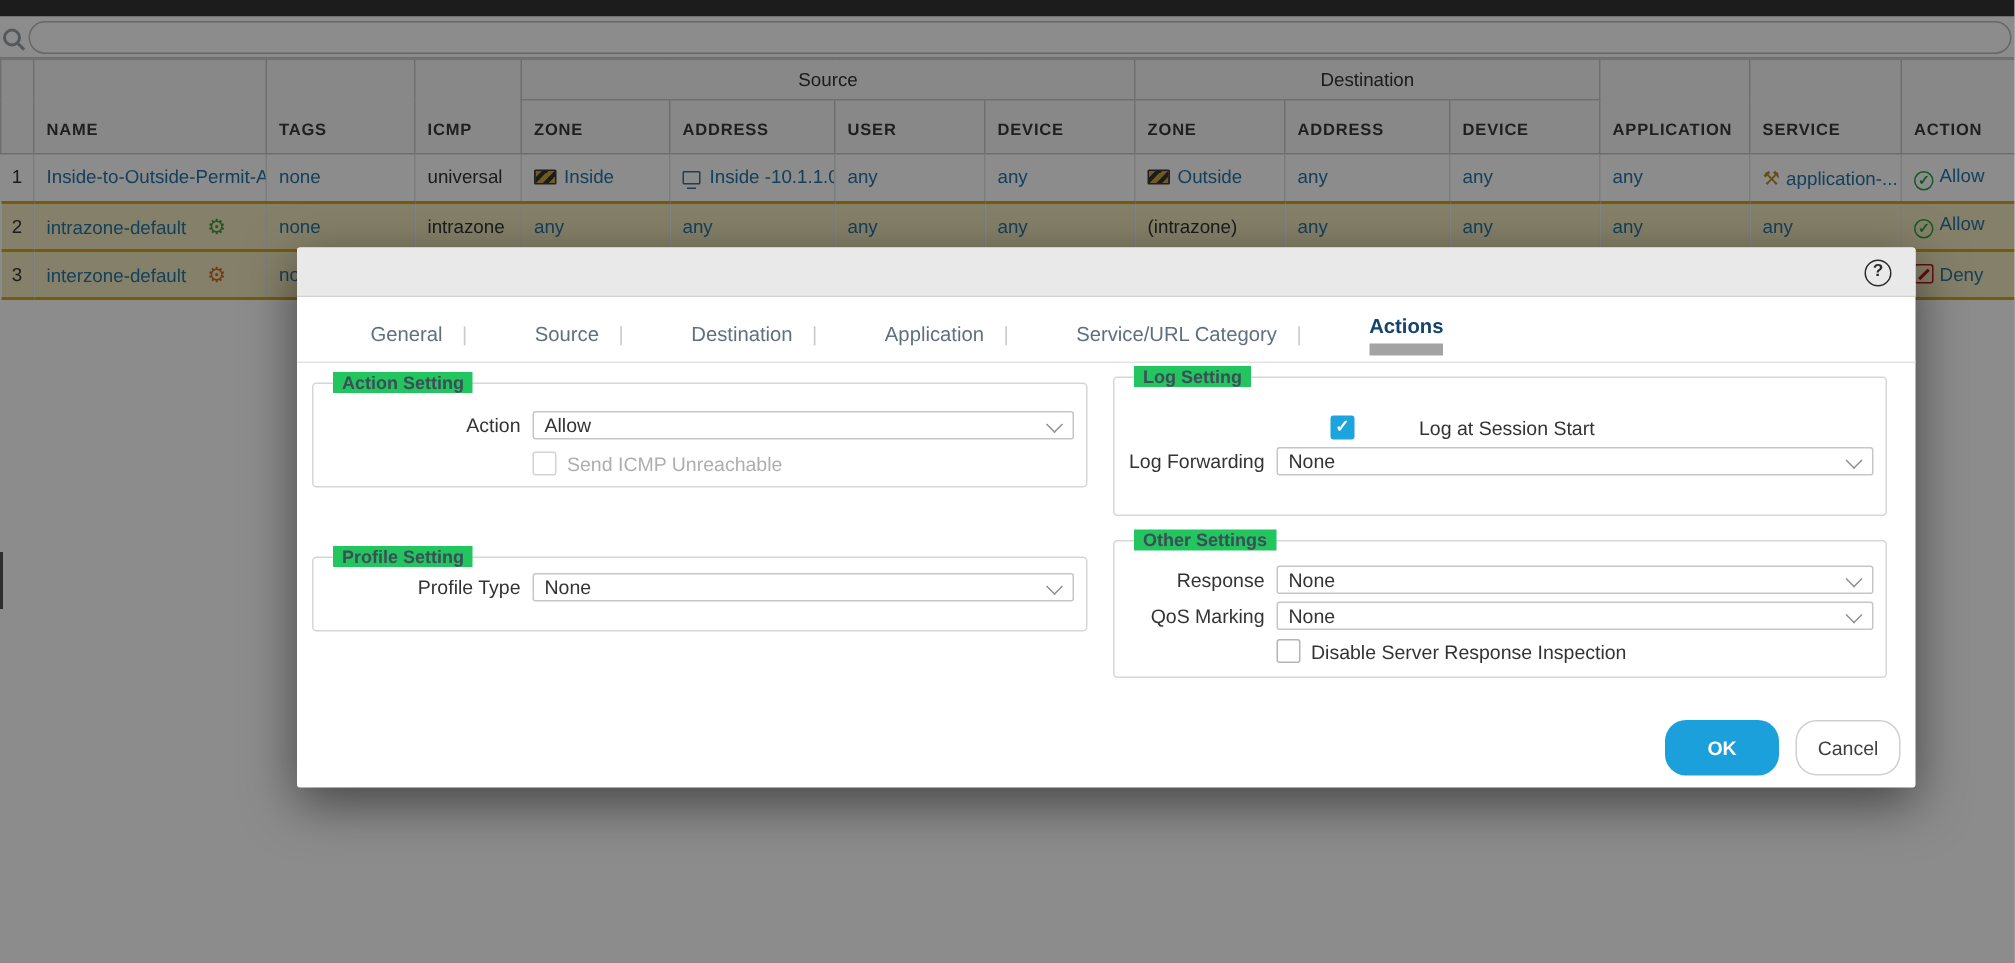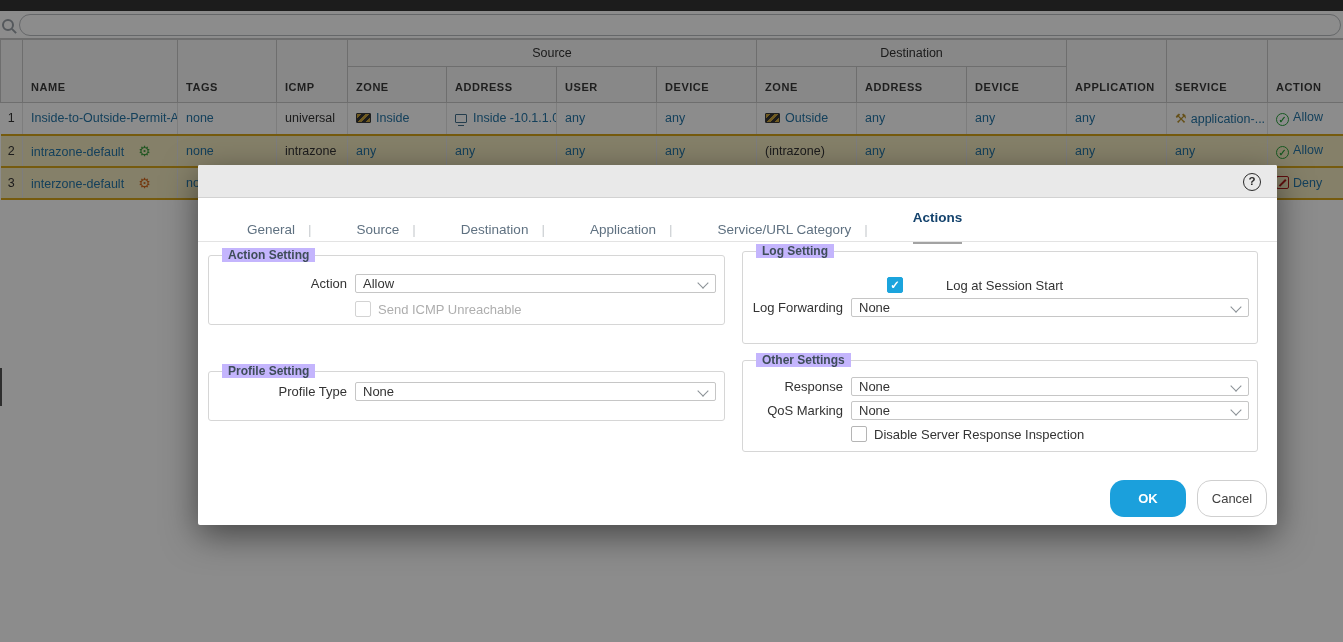--- a/index.html
+++ b/index.html
@@ -47,27 +47,27 @@
 
   
   .overlay { position:absolute; inset:0; background:rgba(0,0,0,0.45); z-index:50; }
   .dialog { position:absolute; left:198px; top:165px; width:1079px; height:360px; background:#fff; z-index:100; border-radius:2px; box-shadow:0 10px 34px rgba(0,0,0,.5); }
   .titlebar { position:absolute; left:0; top:0; width:100%; height:33px; background:#e9e9e9; border-bottom:1px solid #d2d2d2; border-radius:2px 2px 0 0; }
   .dlg-title { position:absolute; left:17px; top:0; line-height:33px; font-size:15px; color:#1b1b1b; }
   .help-btn { position:absolute; right:16px; top:8px; width:18px; height:18px; border:1.6px solid #2b2b2b; border-radius:50%; text-align:center; line-height:15px; font-size:11.5px; font-weight:700; color:#2b2b2b; cursor:pointer; }
 
   .tabs { position:absolute; left:17px; top:45px; right:17px; display:flex; align-items:flex-end; font-size:13.5px; color:#5f7181; }
   .tab { padding-bottom:7px; cursor:pointer;margin-left:32px; }
-  .tab.active { color:#14436d; font-weight:700; border-bottom:3px solid #a3a3a3; padding-bottom:16px; }
+  .tab.active { color:#14436d; font-weight:700; border-bottom:8px solid #a3a3a3; padding-bottom:4px; }
   .tabsep { padding-bottom:7px; margin:0 13px; color:#c8ccd0; }
   .tabsep::before { content:"|"; }
   .tab-divider { position:absolute; left:0; top:76px; width:100%; height:1px; background:#e3e3e3; }
 
   .fs { position:absolute; border:1px solid #d6d6d6; border-radius:3px; }
-  .fs-legend { position:absolute; top:-8px; left:13px; background:#c4b5fd; padding:0 6px; font-size:12px; font-weight:700; color:#3e4d59; white-space:nowrap; }
+  .fs-legend { position:absolute; top:-8px; left:13px; background:#22c55e; padding:0 6px; font-size:12px; font-weight:700; color:#3e4d59; white-space:nowrap; }
   .fs-action  { left:10px;  top:90px;  width:517px; height:70px; }
   .fs-profile { left:10px;  top:206px; width:517px; height:50px; }
   .fs-log     { left:544px; top:86px;  width:516px; height:93px; }
   .fs-other   { left:544px; top:195px; width:516px; height:92px; }
 
   .frow { display:flex; align-items:center; padding-left:8px; padding-right:8px; }
   .flabel { text-align:right; margin-right:8px; color:#333; font-size:13px; white-space:nowrap; flex:0 0 auto; }
   .fs-action .flabel, .fs-profile .flabel { width:130px; }
   .fs-log .flabel, .fs-other .flabel { width:92px; }
   .select { flex:1; height:19px; border:1px solid #c6c6c6; border-radius:2px; background:#fff; display:flex; align-items:center; padding:0 22px 0 7px; font-size:13px; color:#333; position:relative; cursor:pointer; }

